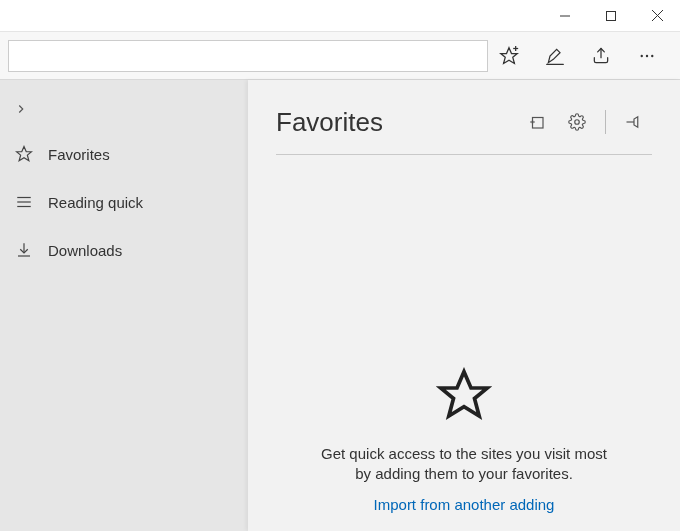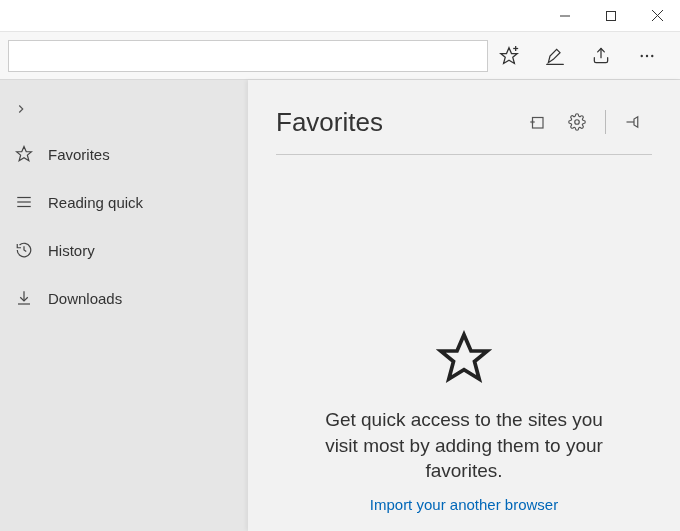--- a/index.html
+++ b/index.html
@@ -138,21 +138,21 @@
       flex-direction: column;
       align-items: center;
       justify-content: flex-end;
       text-align: center;
       padding: 0 36px 18px;
     }
     .empty-star {
       margin-bottom: 18px;
     }
     .empty-text {
-      font-size: 19px;
+      font-size: 15px;
       color: #333;
       line-height: 1.35;
       margin-bottom: 12px;
     }
     .import-link {
       color: #0067b8;
       font-size: 15px;
       cursor: pointer;
     }
   </style>
@@ -234,30 +234,20 @@
         <svg width="18" height="18" viewBox="0 0 24 24" fill="none" stroke="#444" stroke-width="1.6">
             <line x1="3" y1="6" x2="21" y2="6"></line>
             <line x1="3" y1="12" x2="21" y2="12"></line>
             <line x1="3" y1="18" x2="21" y2="18"></line>
           </svg>
       </span>
       <span>Reading quick</span>
     </div>
 
 
-    <div class="sidebar-item">
-      <span class="icon">
-        <svg width="18" height="18" viewBox="0 0 24 24" fill="none" stroke="#444" stroke-width="1.6">
-            <path d="M3 12 a9 9 0 1 0 3-6.7"></path>
-            <polyline points="3,4 3,9 8,9"></polyline>
-            <polyline points="12,7 12,12 15,14"></polyline>
-          </svg>
-      </span>
-      <span>History</span>
-    </div>
 
     <div class="sidebar-item">
       <span class="icon">
         <svg width="18" height="18" viewBox="0 0 24 24" fill="none" stroke="#444" stroke-width="1.6">
             <line x1="12" y1="3" x2="12" y2="16"></line>
             <polyline points="7,11 12,16 17,11"></polyline>
             <line x1="4" y1="20" x2="20" y2="20"></line>
           </svg>
       </span>
       <span>Downloads</span>
@@ -292,17 +282,17 @@
     </div>
     <div class="hr"></div>
 
     <div class="empty">
       <div class="empty-star">
         <svg width="56" height="56" viewBox="0 0 24 24" fill="none" stroke="#222" stroke-width="1.6">
             <polygon points="12,2 15,9 22,9 16.5,13.5 18.5,21 12,17 5.5,21 7.5,13.5 2,9 9,9"></polygon>
           </svg>
       </div>
       <div class="empty-text">Get quick access to the sites you visit most by adding them to your favorites.</div>
-      <div class="import-link">Import your another browser</div>
+      <div class="import-link">Import from another adding</div>
     </div>
   </div>
 
 </div>
 
 </body></html>

